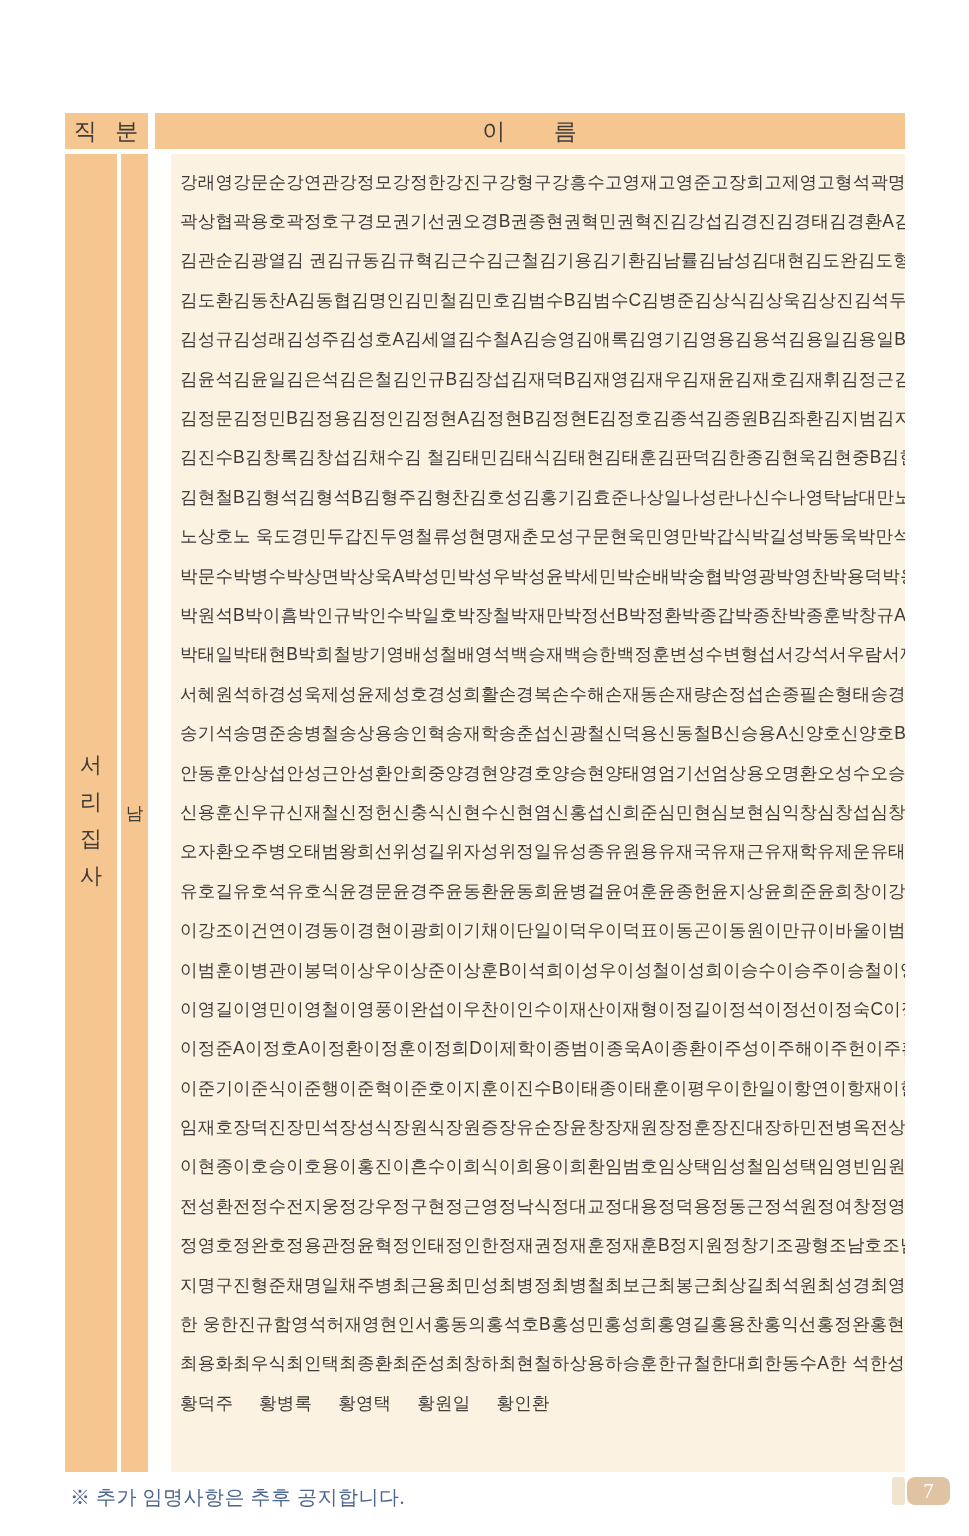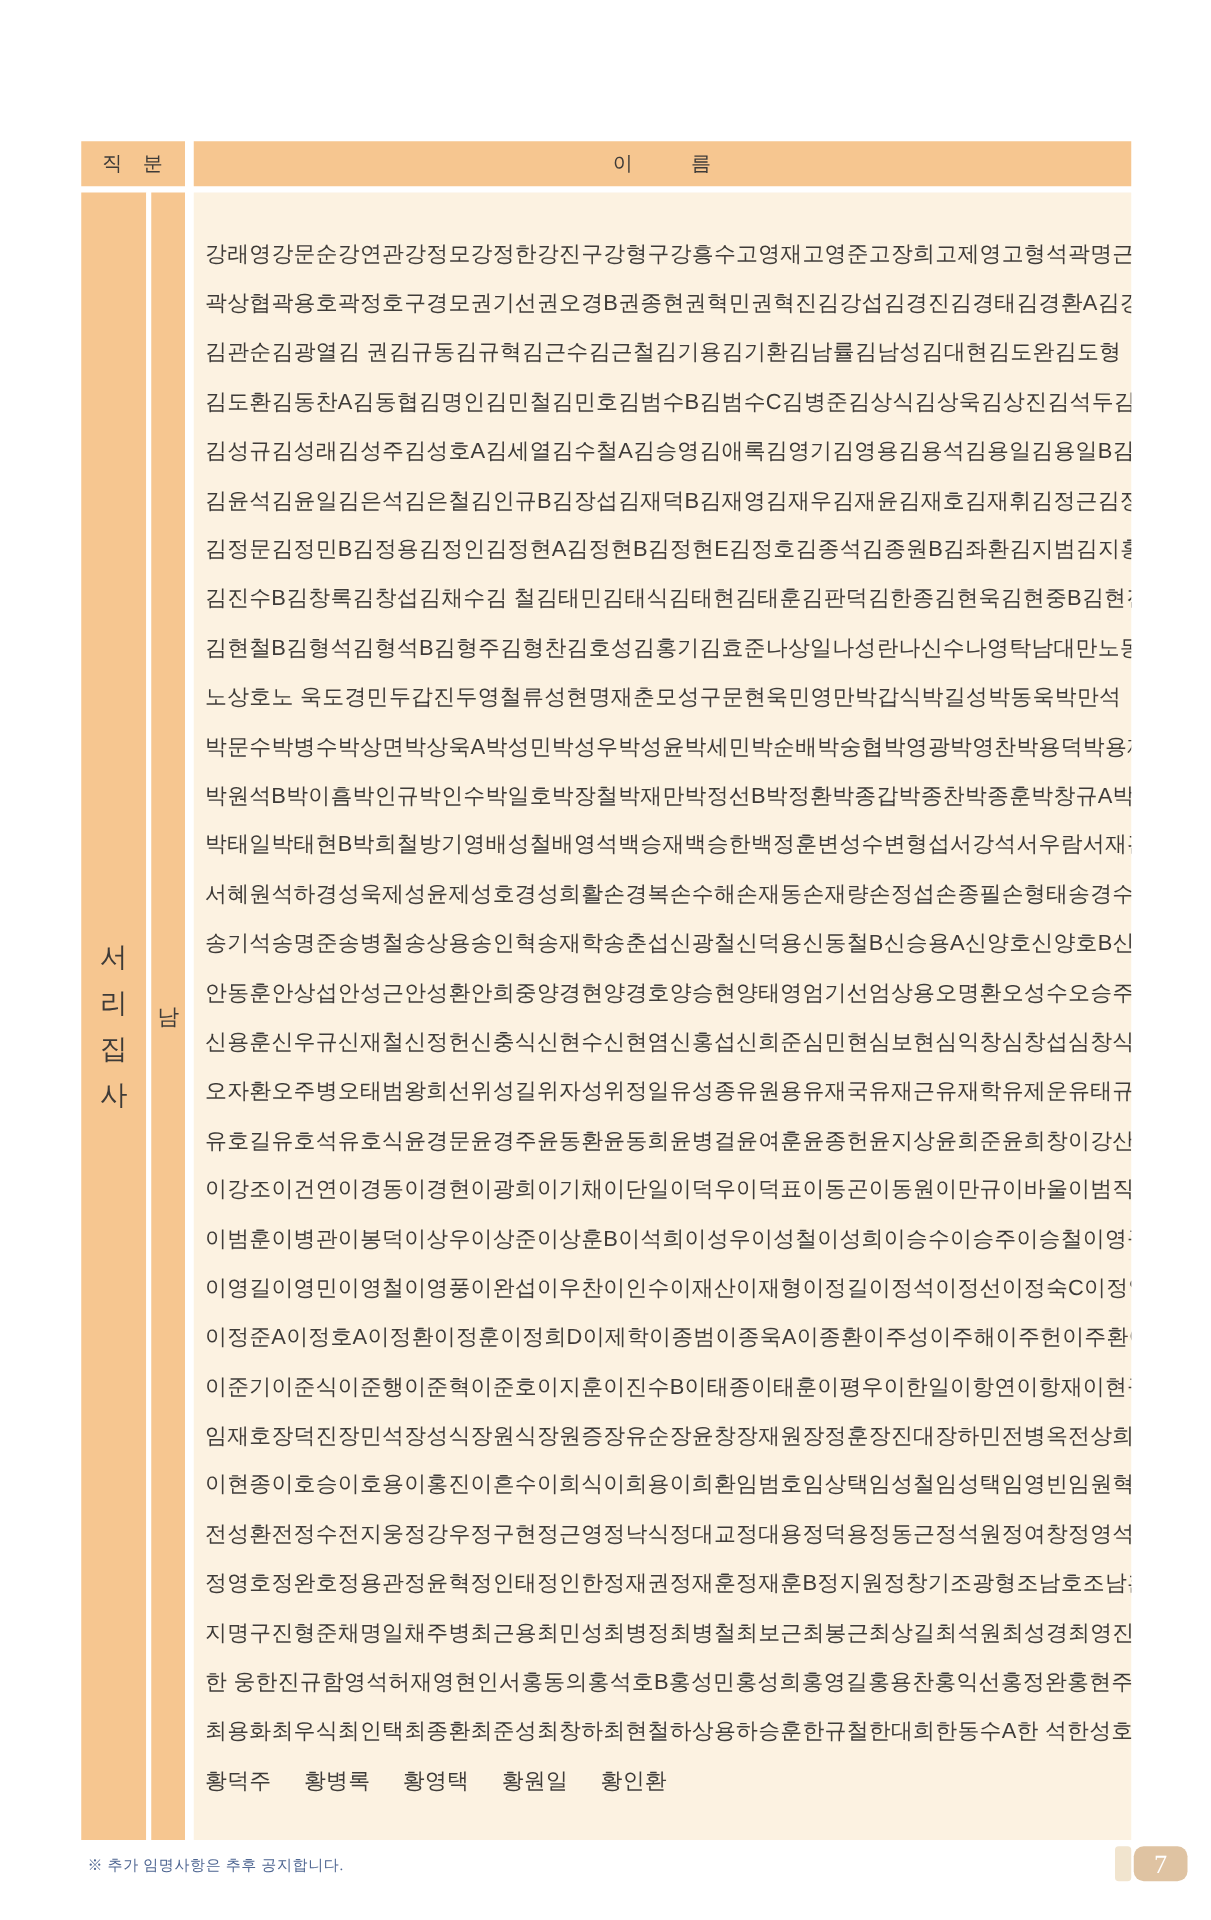--- a/index.html
+++ b/index.html
@@ -7,46 +7,46 @@
     width:969px;height:1536px;position:relative;background:#ffffff;
     font-family:"Liberation Sans","DejaVu Sans",sans-serif;
     -webkit-font-smoothing:antialiased;
   }
   .page{position:absolute;inset:0;overflow:hidden;}
 
   
   .roster{position:absolute;left:65px;top:113px;width:840px;}
   .hdr-row{display:flex;height:36px;}
   .hdr-cell{background:var(--header-bg);display:flex;align-items:center;justify-content:center;
-    color:var(--text);font-size:16px;letter-spacing:1px;}
+    color:var(--text);font-size:23px;letter-spacing:1px;}
   .hdr-pos{width:83px;word-spacing:10px;}
   .hdr-gap{width:7px;background:#fff;}
   .hdr-name{flex:1;word-spacing:40px;}
   .body-row{display:flex;margin-top:5px;height:1318px;}
   .cell-pos{width:52px;background:var(--header-bg);display:flex;align-items:center;justify-content:center;}
   .vgap1{width:4px;background:#fff;}
   .cell-gender{width:27px;background:var(--header-bg);display:flex;align-items:center;justify-content:center;
     color:var(--text);font-size:17.5px;}
   .vgap2{width:7px;background:#fff;}
-  .cell-names{flex:1;background:var(--cell-bg);padding:29px 8px 0 9px;box-sizing:border-box;overflow:hidden;}
+  .cell-names{flex:1;background:var(--cell-bg);padding:8px 8px 0 9px;box-sizing:border-box;overflow:hidden;margin-left:16px;}
 
   .vertical-label{
     writing-mode:vertical-rl;text-orientation:upright;
     color:var(--text);font-size:22px;letter-spacing:15px;line-height:1;
   }
 
   .name-row{display:flex;justify-content:space-between;align-items:center;height:39.4px;}
   .name-row.last{justify-content:flex-start;gap:26px;}
   .name-row span{white-space:pre;font-size:17.5px;color:var(--text);letter-spacing:0.2px;}
 
   
   .footer-note{
     position:absolute;left:70px;top:1484px;
     font-family:"Liberation Serif","DejaVu Serif",serif;
-    font-size:12px;color:var(--note-text);letter-spacing:0.5px;
+    font-size:20px;color:var(--note-text);letter-spacing:0.5px;
   }
   .badge-aux{
     position:absolute;left:892px;top:1477px;width:13px;height:28px;
     background:var(--badge-aux-bg);border-radius:3px;
   }
   .page-badge{
     position:absolute;left:907px;top:1477px;width:43px;height:28px;
     background:var(--badge-bg);border-radius:8px;
     display:flex;align-items:center;justify-content:center;
     color:#ffffff;font-size:21px;font-family:"Liberation Serif","DejaVu Serif",serif;

